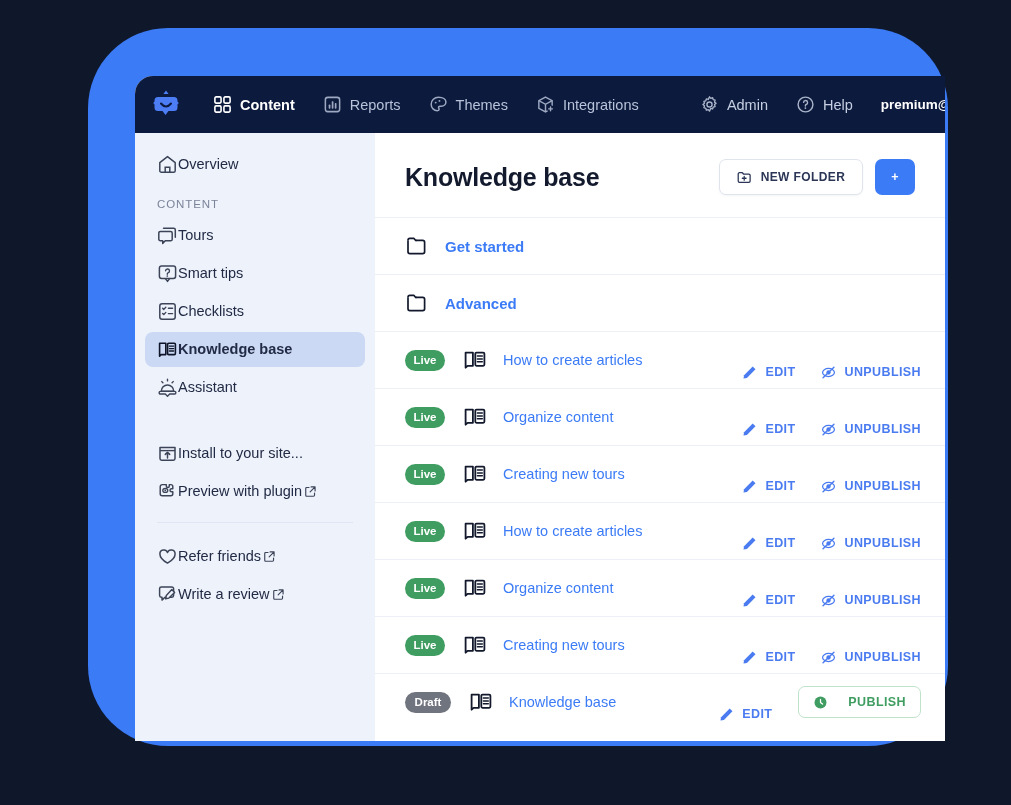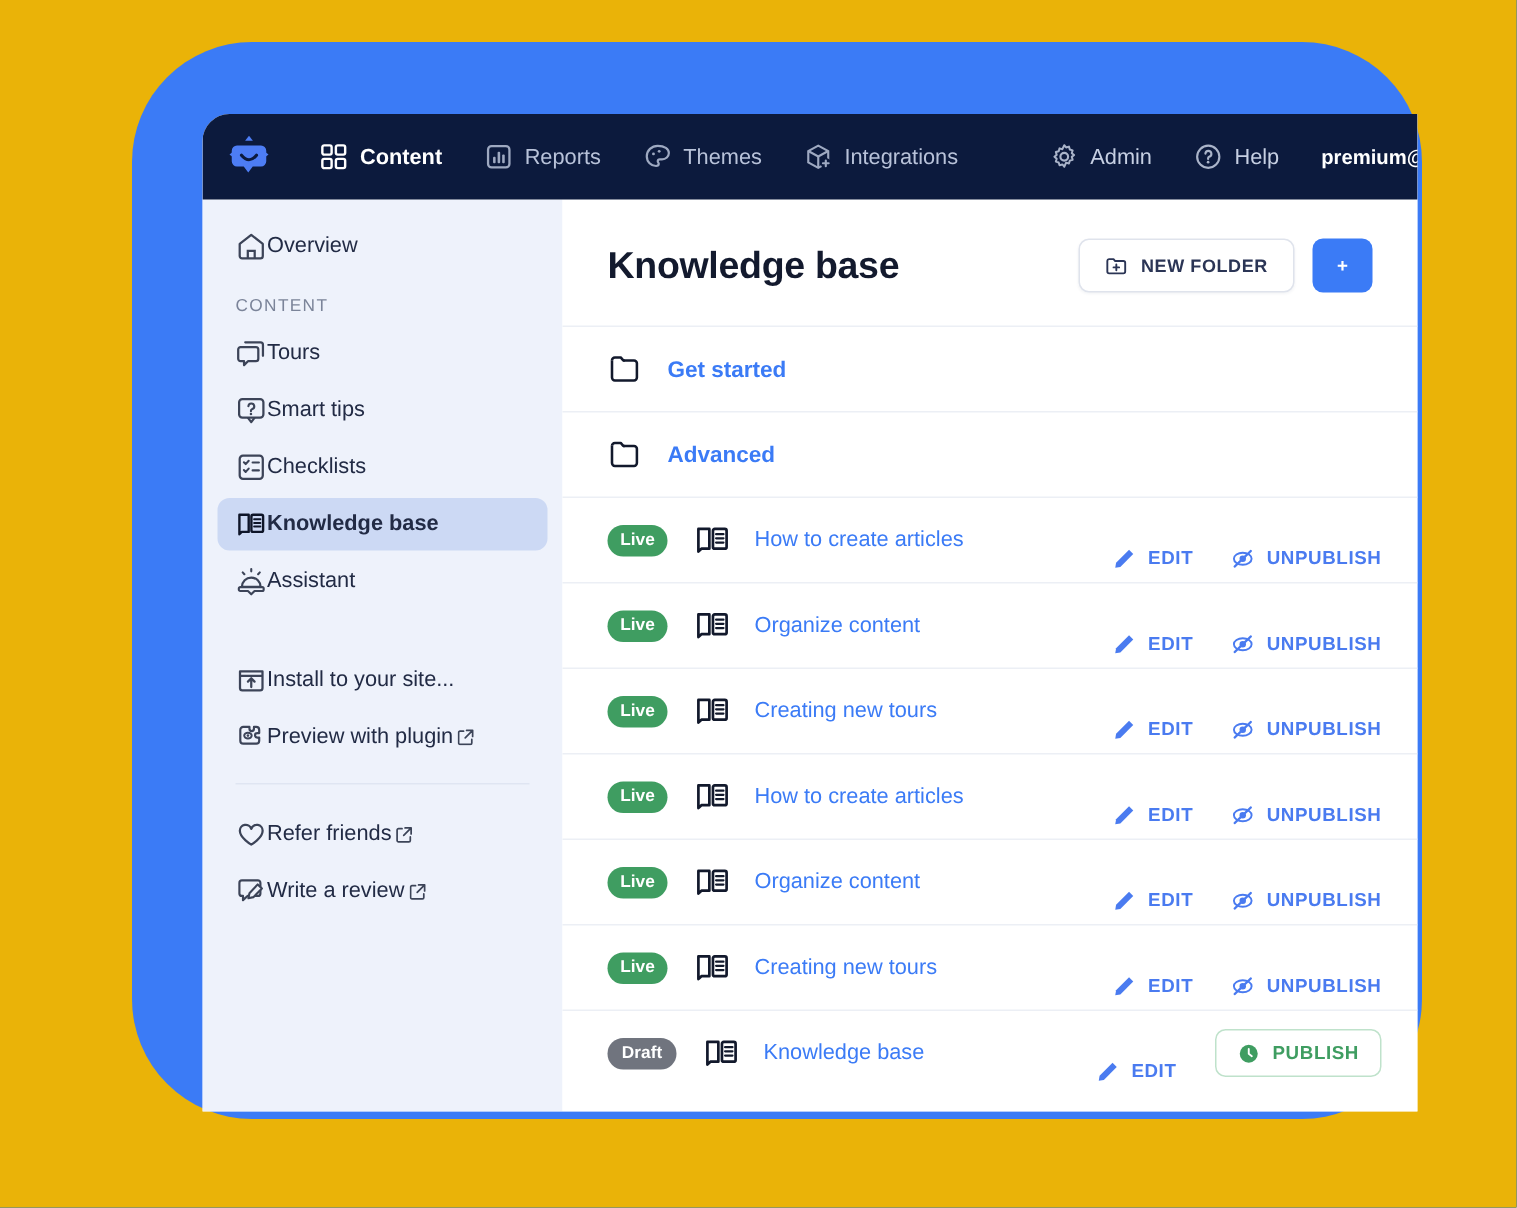--- a/index.html
+++ b/index.html
@@ -10,21 +10,21 @@
     overflow: hidden;
     background: #4a6b4d;
     font-family: "Liberation Sans", sans-serif;
   }
 
   
   #scene {
     position: relative;
     width: 1011px;
     height: 805px;
-    background: #eab308;
+    background: #0f172a;
   }
 
   
   #blue-frame {
     position: absolute;
     left: 88px;
     top: 28px;
     width: 860px;
     height: 718px;
     background: #3b7bf6;
@@ -243,21 +243,21 @@
     font-size: 12.5px;
     font-weight: bold;
     letter-spacing: .4px;
     cursor: pointer;
     margin-top: 24px;
   }
   .act svg { width: 15px; height: 15px; display: block; }
   .publish-btn {
     display: flex;
     align-items: center;
-    gap: 8px;
+    gap: 20px;
     height: 32px;
     padding: 0 14px;
     border: 1px solid #bfe2cb;
     border-radius: 7px;
     background: #fff;
     color: #3f9d61;
     font-size: 12.5px;
     font-weight: bold;
     letter-spacing: .4px;
     cursor: pointer;

